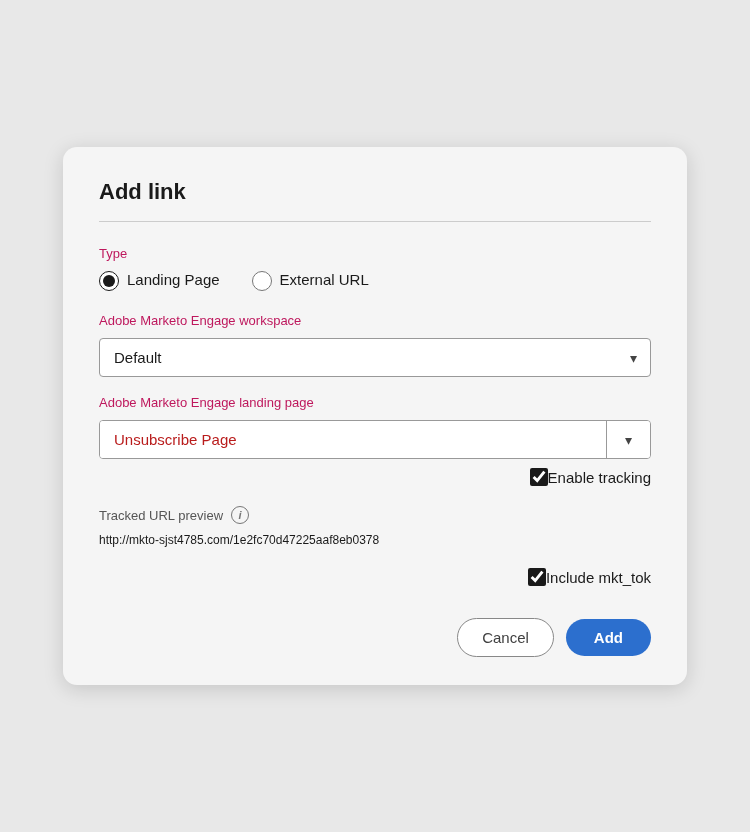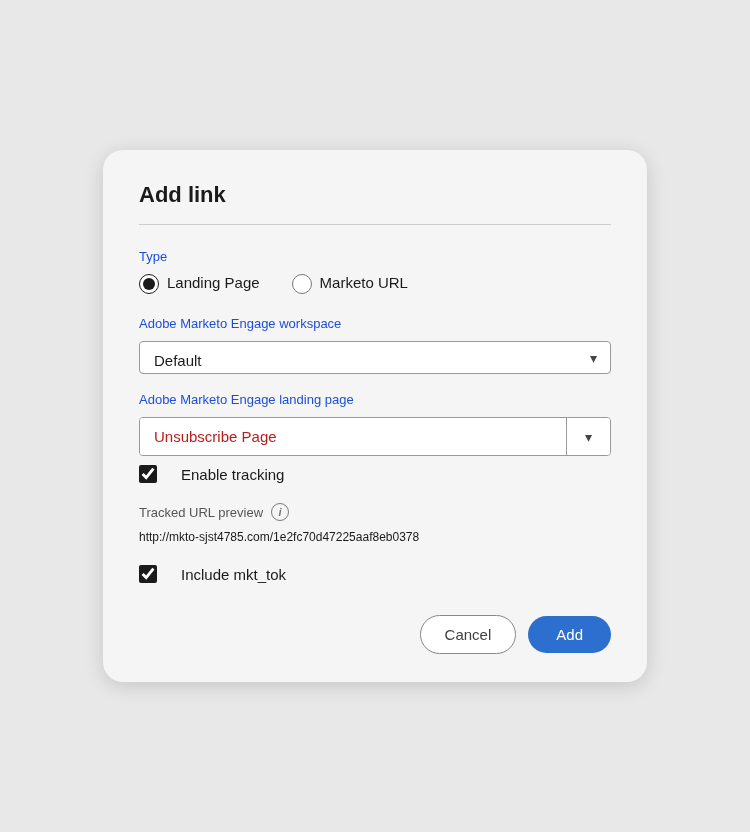--- a/index.html
+++ b/index.html
@@ -21,42 +21,42 @@
       width: 750px;
       height: 832px;
       display: flex;
       justify-content: center;
       align-items: center;
       background: #e8e8e8;
     }
 
     .dialog {
       background: #f5f5f5;
-      border-radius: 20px;
-      width: 544px;
+      border-radius: 14px;
+      width: 624px;
       padding: 32px 36px 28px 36px;
       box-shadow: 0 4px 20px rgba(0,0,0,0.15);
     }
 
     .dialog-title {
       font-size: 22px;
       font-weight: 700;
       color: #1a1a1a;
       margin-bottom: 16px;
     }
 
     .divider {
       height: 1px;
       background: #cccccc;
       margin-bottom: 24px;
     }
 
     .field-label {
       font-size: 13px;
-      color: #1d4ed8;
+      color: #be185d;
       margin-bottom: 10px;
       display: block;
     }
 
     .type-section {
       margin-bottom: 22px;
     }
 
     .radio-group {
       display: flex;
@@ -84,21 +84,21 @@
       margin-bottom: 18px;
     }
 
     .select-wrapper {
       position: relative;
       width: 100%;
     }
 
     .select-full {
       width: 100%;
-      padding: 10px 40px 4px 14px;
+      padding: 10px 40px 10px 14px;
       font-size: 15px;
       border: 1.5px solid #999999;
       border-radius: 4px;
       background: #ffffff;
       appearance: none;
       -webkit-appearance: none;
       color: #1a1a1a;
       cursor: pointer;
       outline: none;
     }
@@ -146,22 +146,23 @@
       border-left: 1.5px solid #999999;
       background: #ffffff;
       cursor: pointer;
       color: #444444;
       font-size: 14px;
     }
 
     .checkbox-row {
       display: flex;
       align-items: center;
-      gap: 24px;
+      gap: 0;
       margin-bottom: 20px;
+      justify-content: flex-end;
     }
 
     .checkbox-input {
       width: 18px;
       height: 18px;
       accent-color: #1a1a1a;
       cursor: pointer;
     }
 
     .checkbox-label {
@@ -228,42 +229,42 @@
 
     .btn-add {
       padding: 10px 28px;
       border: none;
       border-radius: 20px;
       background: #2c6fce;
       font-size: 15px;
       color: #ffffff;
       cursor: pointer;
       font-family: inherit;
-      font-weight: 400;
+      font-weight: 700;
     }
   </style>
 </head>
 <body>
 
 <div class="dialog-overlay">
   <div class="dialog">
 
     <h2 class="dialog-title">Add link</h2>
     <div class="divider"></div>
 
     <div class="type-section">
       <span class="field-label">Type</span>
       <div class="radio-group">
         <label class="radio-option">
           <input type="radio" class="radio-input" name="link-type" checked="" style="">
           <span>Landing Page</span>
         </label>
         <label class="radio-option">
           <input type="radio" class="radio-input" name="link-type" style="">
-          <span>Marketo URL</span>
+          <span>External URL</span>
         </label>
       </div>
     </div>
 
     <div class="workspace-section">
       <span class="field-label">Adobe Marketo Engage workspace</span>
       <div class="select-wrapper">
         <select class="select-full">
           <option>Default</option>
           <option>Workspace 1</option>

